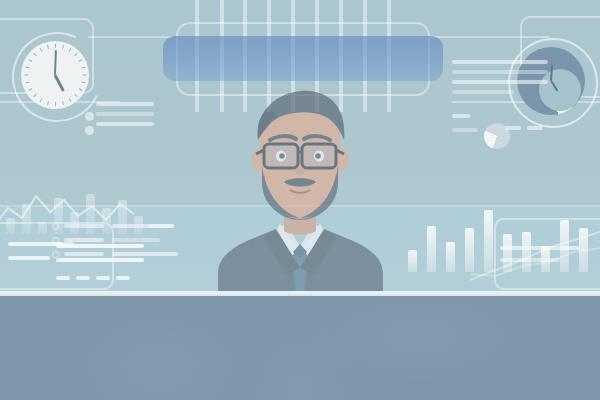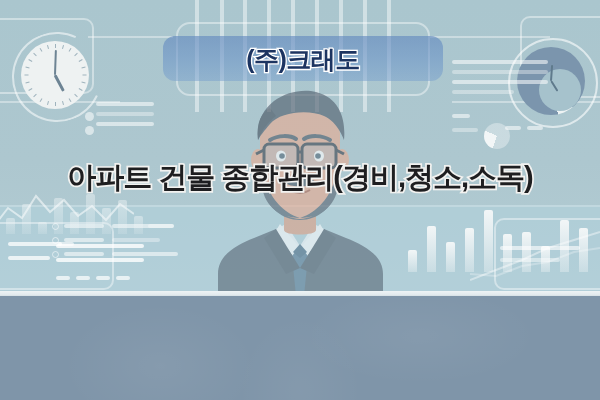--- a/index.html
+++ b/index.html
@@ -417,17 +417,15 @@
     <ellipse cx="83" cy="78" rx="5" ry="5.5" fill="#ffffff"></ellipse>
     <ellipse cx="121" cy="78" rx="5" ry="5.5" fill="#ffffff"></ellipse>
     <circle cx="84" cy="78" r="2.8" fill="#546a7a"></circle>
     <circle cx="120" cy="78" r="2.8" fill="#546a7a"></circle>
   </svg>
 
   <div class="desk-edge"></div>
   <div class="bottom-band"></div>
 
   <div class="top-banner"></div>
-  <div class="top-banner-text">(주)크래도</div>
-
-  <div class="main-title">아파트 건물 종합관리(경비,청소,소독)</div>
+
 
 </div>
 
 </body></html>

